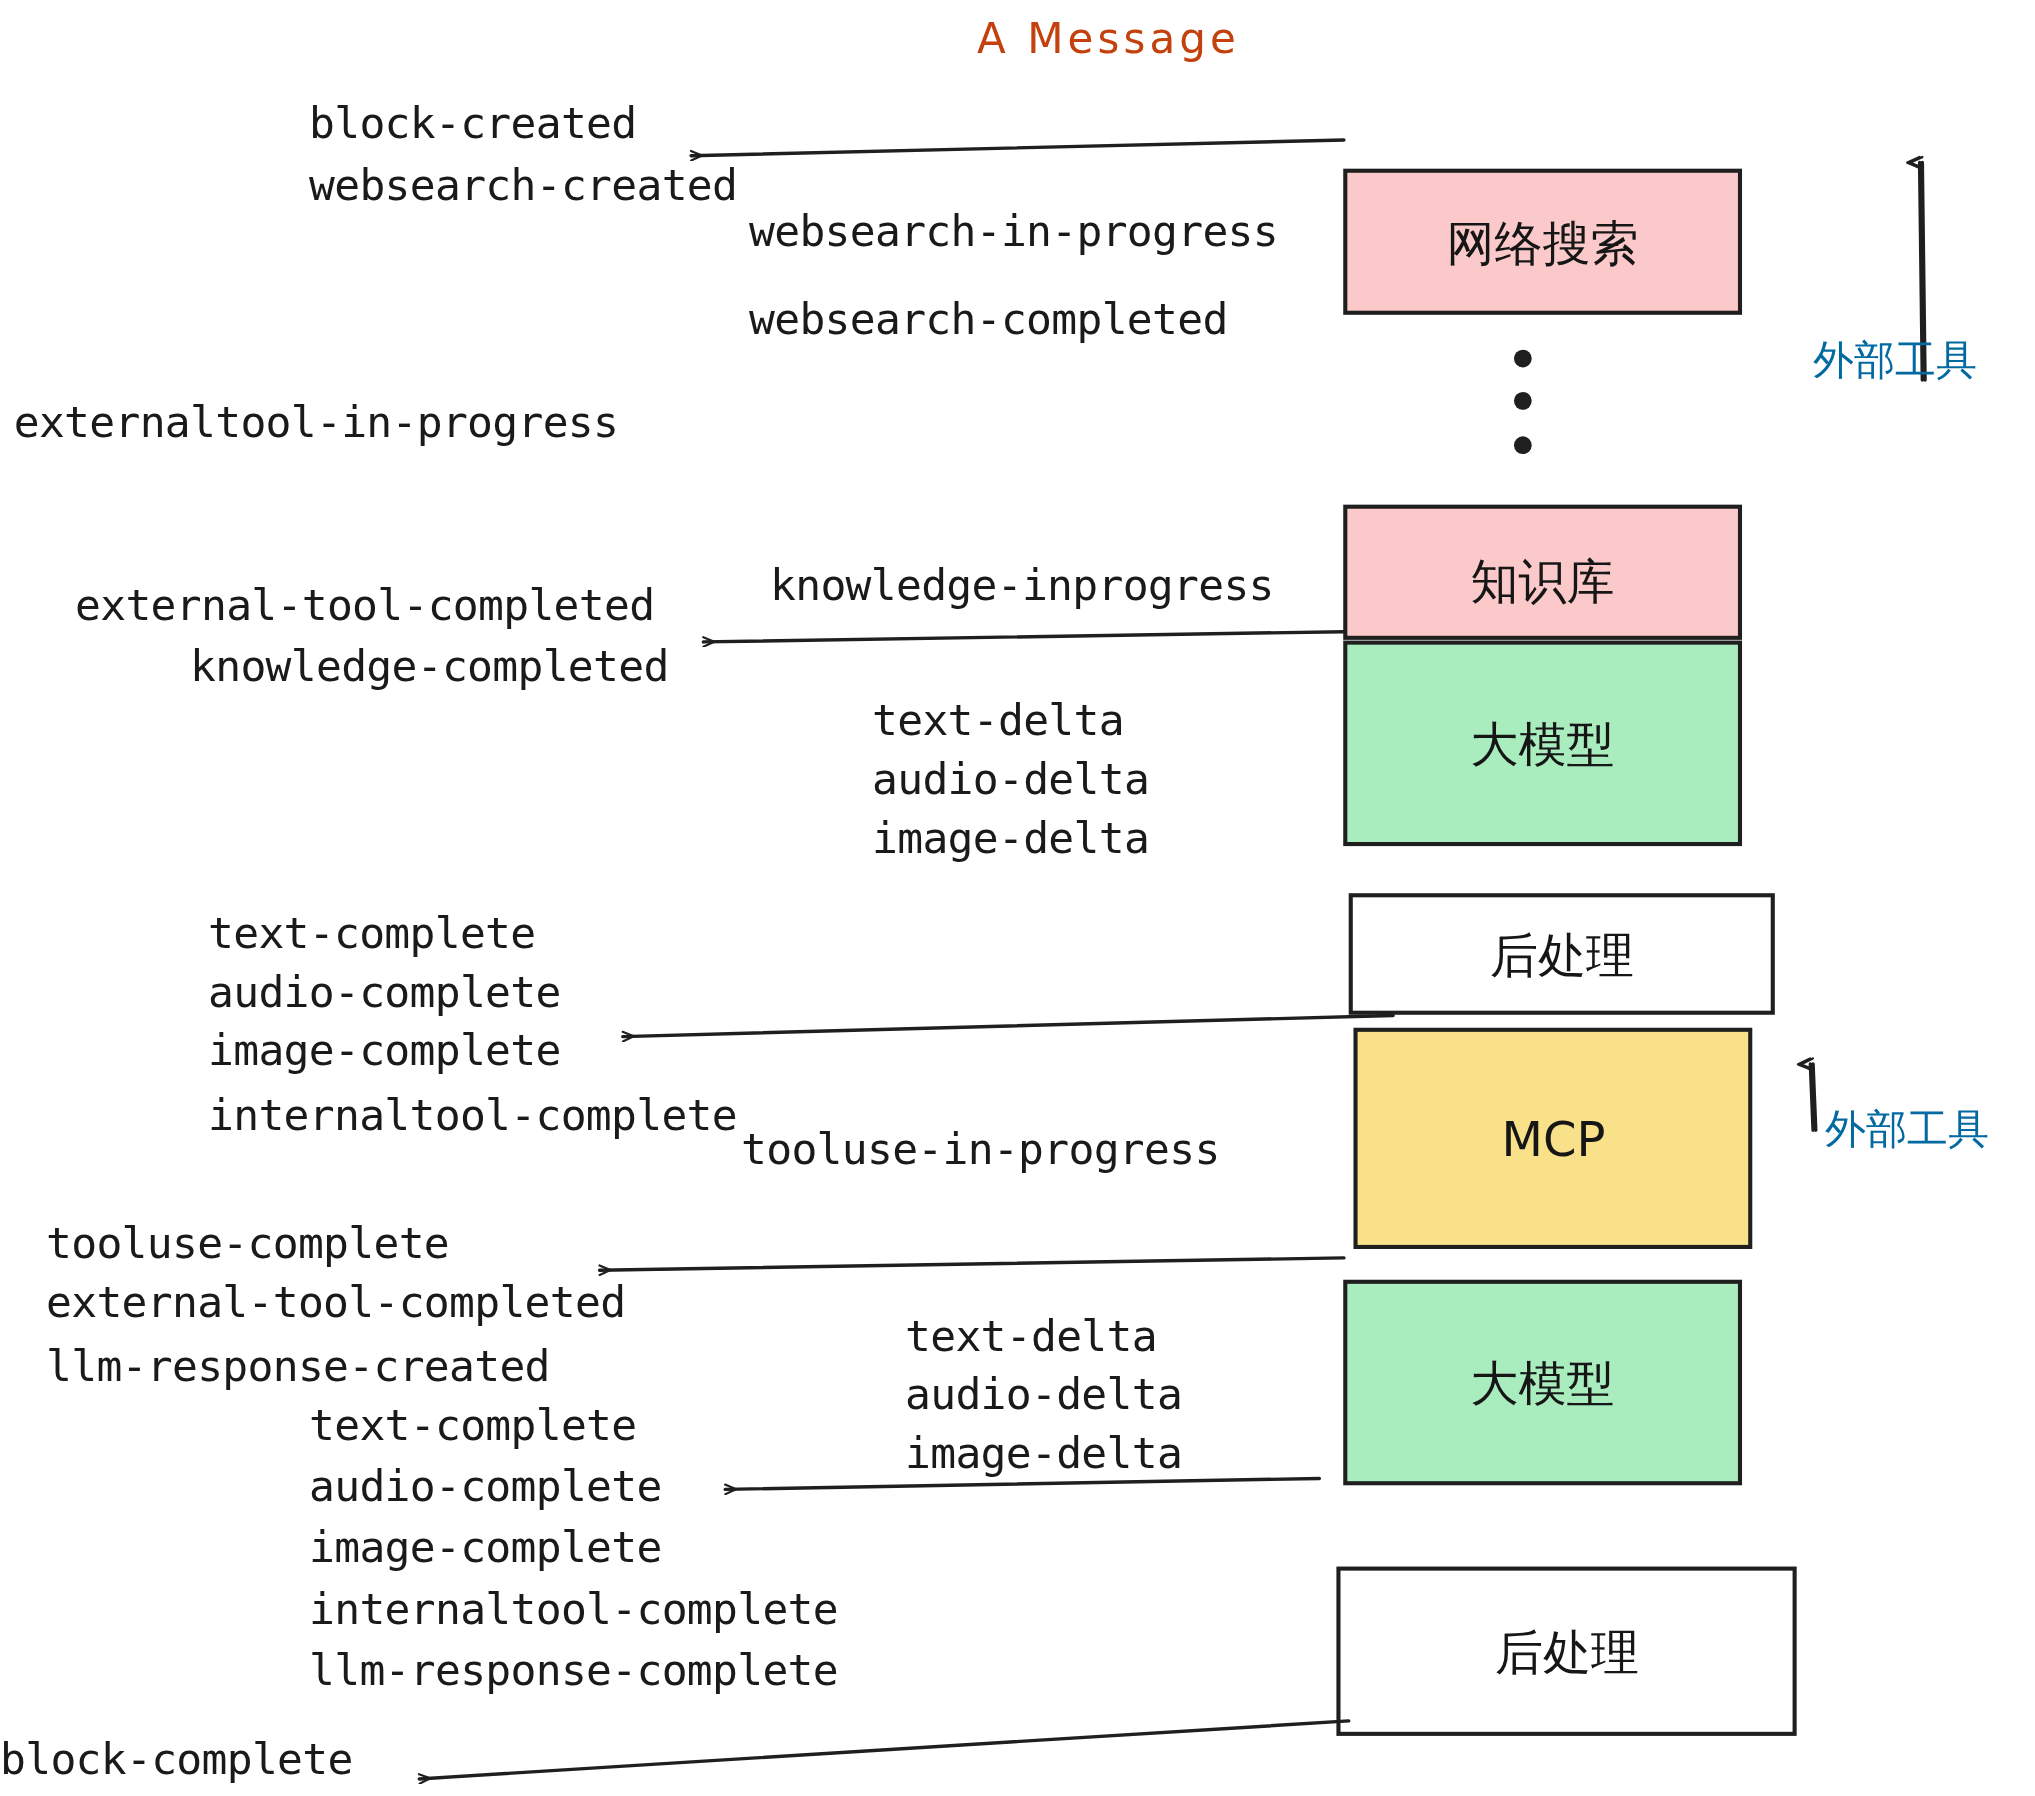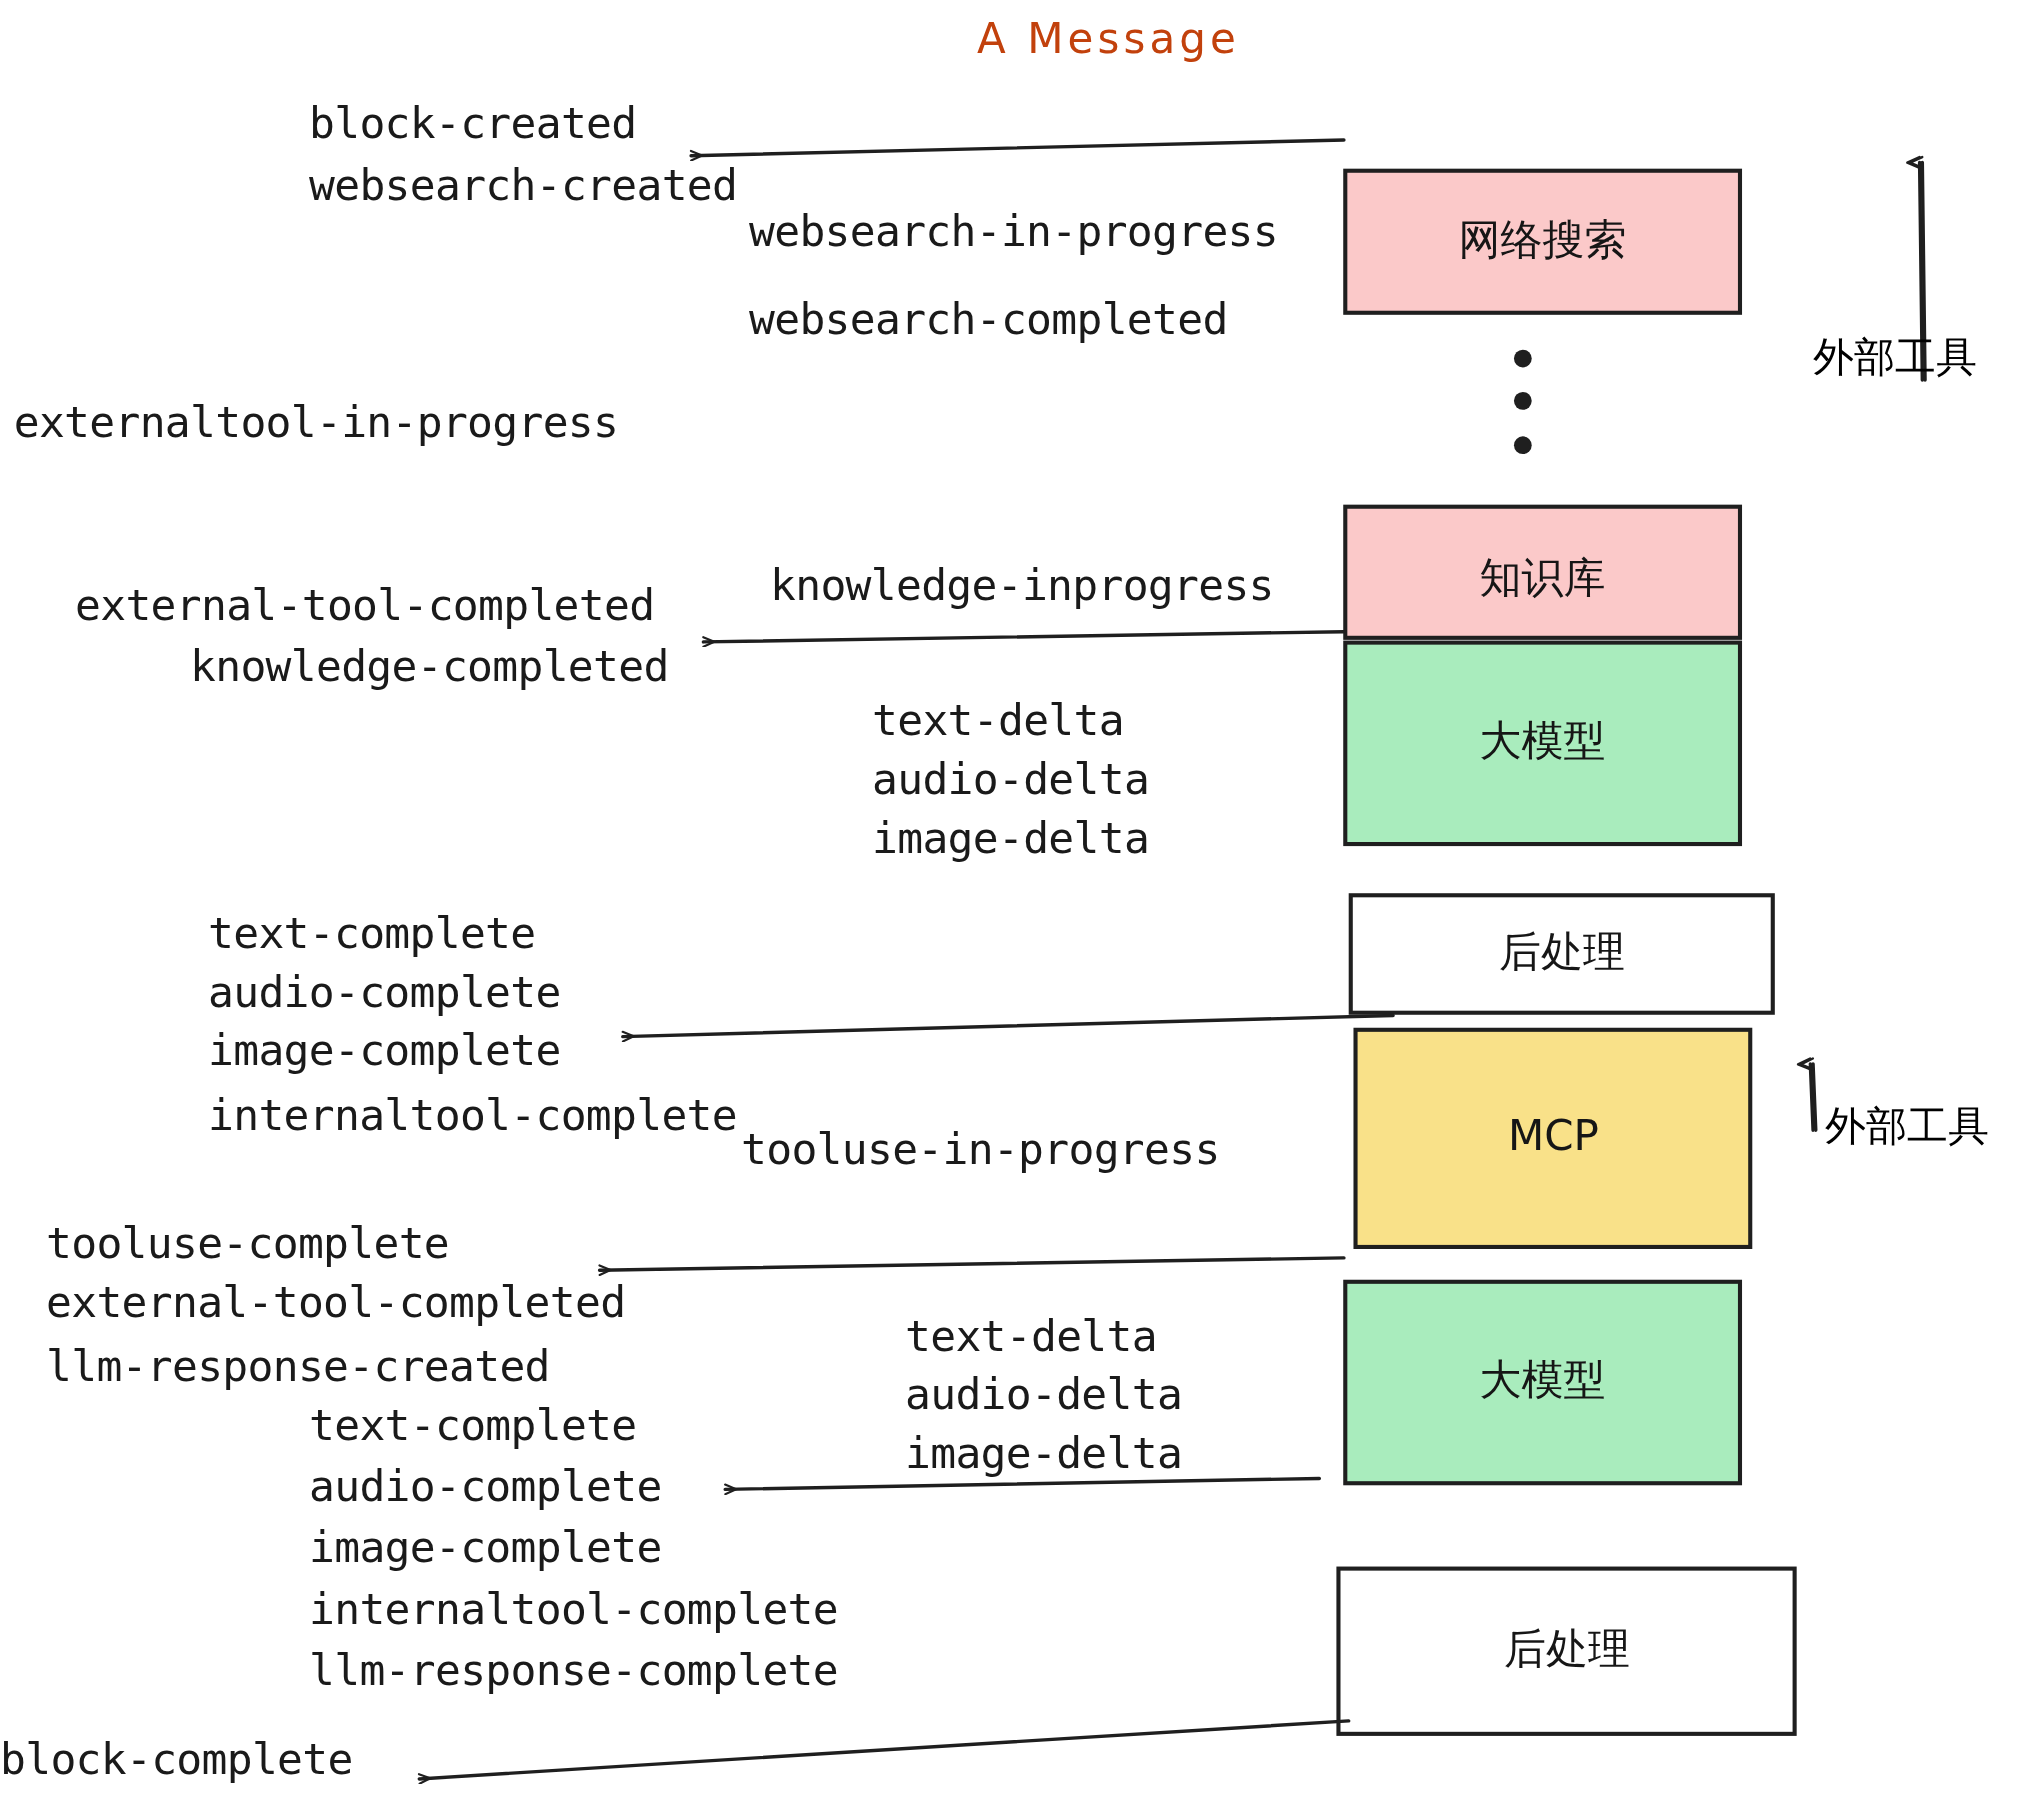--- a/index.html
+++ b/index.html
@@ -23,31 +23,31 @@
     position:absolute;
     font-family:"DejaVu Sans","Liberation Sans",sans-serif;
     font-size:42px;
     color:#c2410c;
     white-space:nowrap;
     letter-spacing:4.1px;
   }
   .boxlabel{
     position:absolute;
     font-family:"DejaVu Sans","Liberation Sans",sans-serif;
-    font-size:42px;
+    font-size:48px;
     color:#161616;
     white-space:nowrap;
     text-align:center;
     line-height:1;
   }
   .grouplabel{
     position:absolute;
-    font-family:Liberation Mono, monospace;
+    font-family:Liberation Sans, sans-serif;
     font-size:41px;
-    color:#000000;
+    color:#0369a1;
     white-space:nowrap;
     line-height:1;
   }
 </style>
 </head>
 <body>
 
 <div id="stage">
 
   <svg id="canvas" viewBox="0 0 2980 2630">

